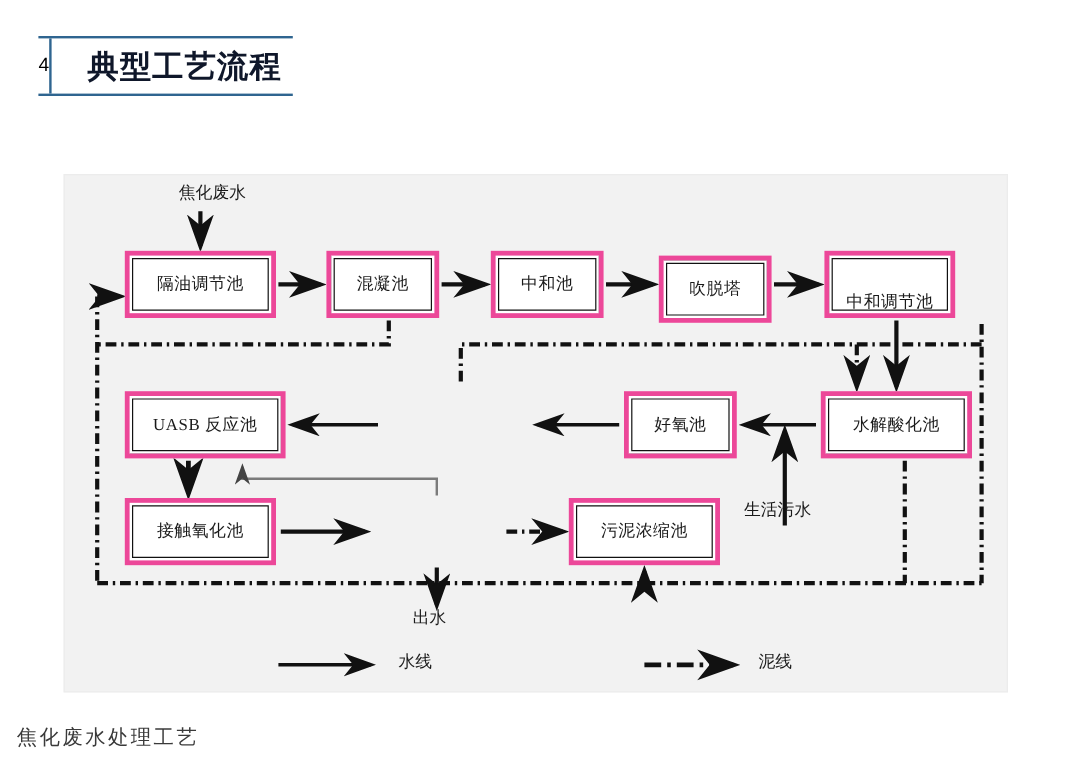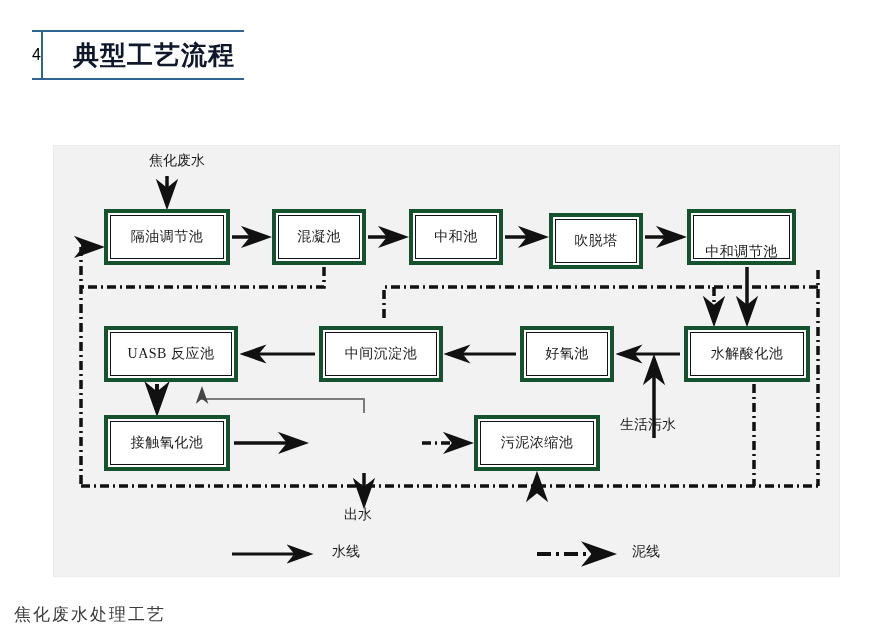--- a/index.html
+++ b/index.html
@@ -57,21 +57,21 @@
     left: 0;
     top: 0;
     width: 785px;
     height: 430px;
   }
 
   
   .proc-box {
     position: absolute;
     background: #ffffff;
-    border: 4px solid #14532d;
+    border: 4px solid #ec4899;
     box-sizing: border-box;
     display: flex;
     align-items: center;
     justify-content: center;
     box-shadow: inset 0 0 0 2px #ffffff, inset 0 0 0 3px #111111;
   }
   .proc-label {
     font-size: 14px;
     color: #1a1a1a;
     font-family: "Liberation Serif", "DejaVu Serif", serif;
@@ -193,23 +193,20 @@
   <div class="proc-box" style="left:495px; top:67px; width:94px; height:56px;">
     <span class="proc-label">吹脱塔</span>
   </div>
   <div class="proc-box" style="left:633px; top:63px; width:109px; height:56px;align-items:flex-end;">
     <span class="proc-label">中和调节池</span>
   </div>
 
   <div class="proc-box" style="left:50px; top:180px; width:134px; height:56px;">
     <span class="proc-label">UASB 反应池</span>
   </div>
-  <div class="proc-box" style="left:265px; top:180px; width:124px; height:56px;">
-    <span class="proc-label">中间沉淀池</span>
-  </div>
   <div class="proc-box" style="left:466px; top:180px; width:94px; height:56px;">
     <span class="proc-label">好氧池</span>
   </div>
   <div class="proc-box" style="left:630px; top:180px; width:126px; height:56px;">
     <span class="proc-label">水解酸化池</span>
   </div>
 
   <div class="proc-box" style="left:50px; top:269px; width:126px; height:56px;">
     <span class="proc-label">接触氧化池</span>
   </div>

